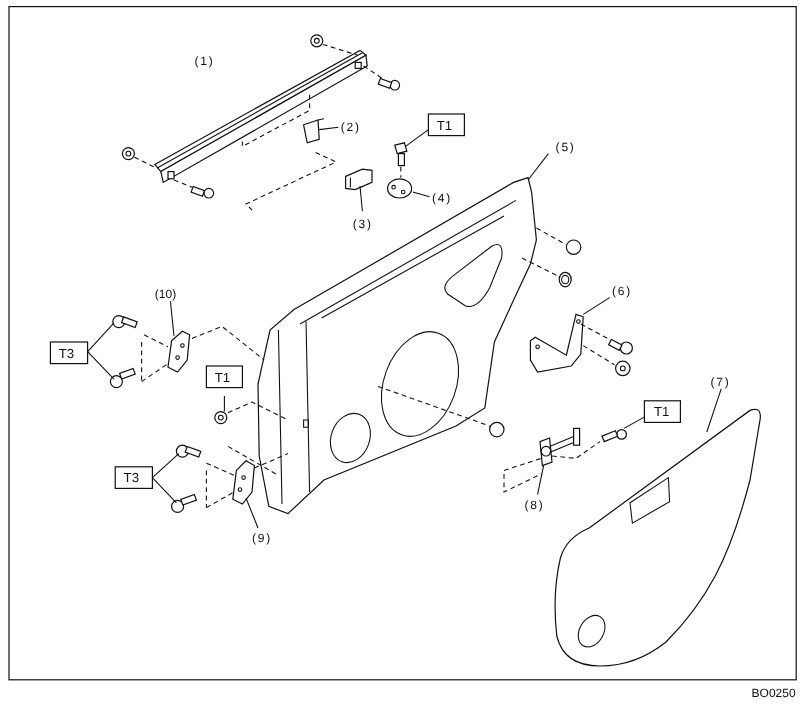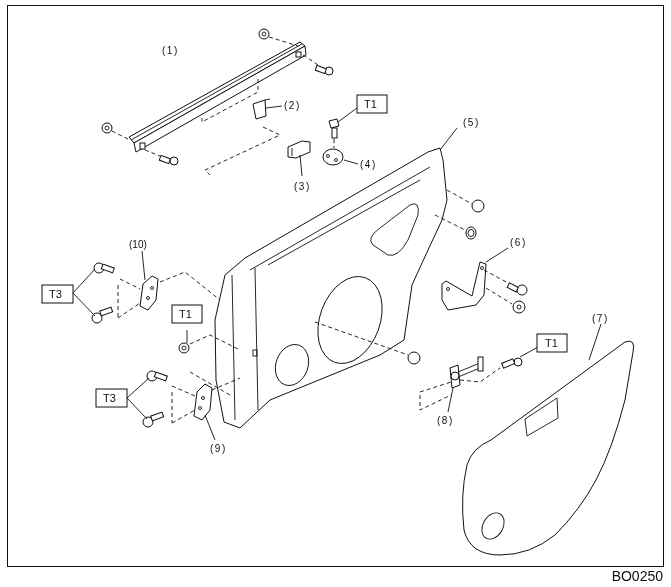--- a/index.html
+++ b/index.html
@@ -1,19 +1,19 @@
 <!DOCTYPE html>
 <html><head>
   <meta charset="utf-8">
   <style>
     html, body { margin: 0; padding: 0; background: #ffffff; }
     body { width: 671px; height: 587px; position: relative; overflow: hidden; font-family: "Liberation Sans", sans-serif; }
     #diagram { position: absolute; left: 0; top: 0; width: 671px; height: 587px; }
     .frame { position: absolute; left: 7px; top: 5px; width: 657px; height: 562px; border: 1.5px solid #111; box-sizing: border-box; }
-    .fig-id { position: absolute; right: 8px; bottom: 3px; font-size: 14px; color: #111; font-family: "Liberation Sans", sans-serif; }
+    .fig-id { position: absolute; right: 8px; bottom: 3px; font-size: 10px; color: #111; font-family: "Liberation Sans", sans-serif; }
     svg text { font-family: "Liberation Sans", sans-serif; fill: #111; }
     .lbl { font-size: 10px; letter-spacing: 1.5px; }
     .tq { font-size: 11px; }
     .part { fill: #fff; stroke: #111; stroke-width: 1; }
     .thin { fill: none; stroke: #111; stroke-width: 0.9; }
     .dash { fill: none; stroke: #111; stroke-width: 0.9; stroke-dasharray: 4 3; }
     .lead { fill: none; stroke: #111; stroke-width: 0.9; }
   </style>
 </head>
 <body>

